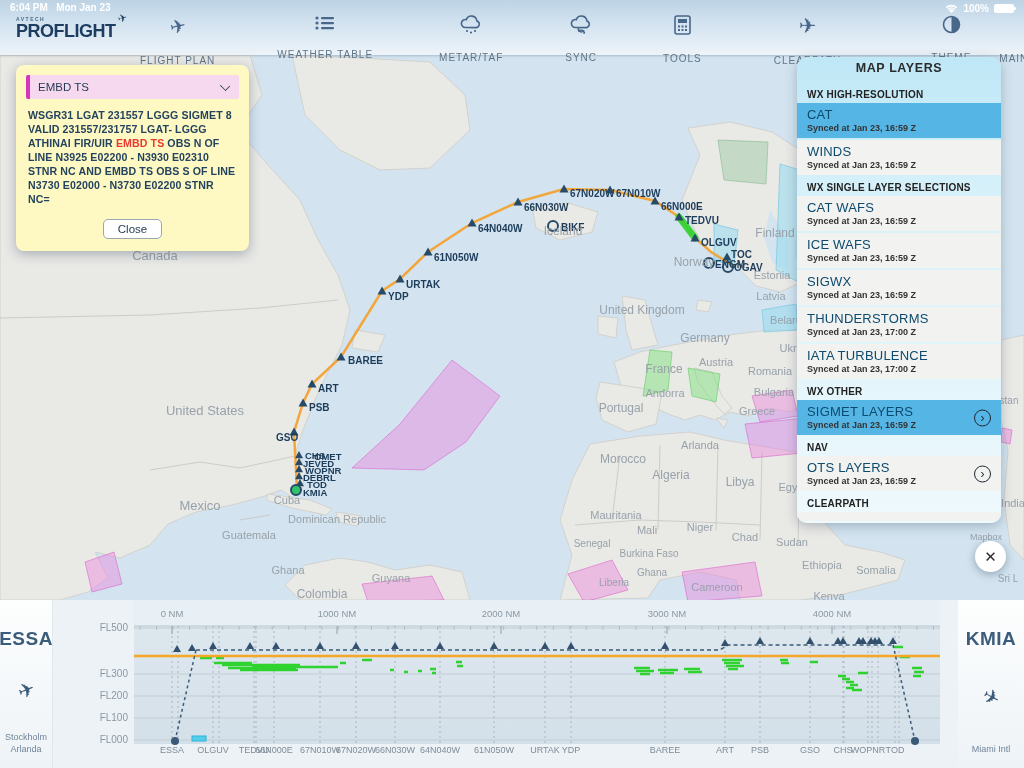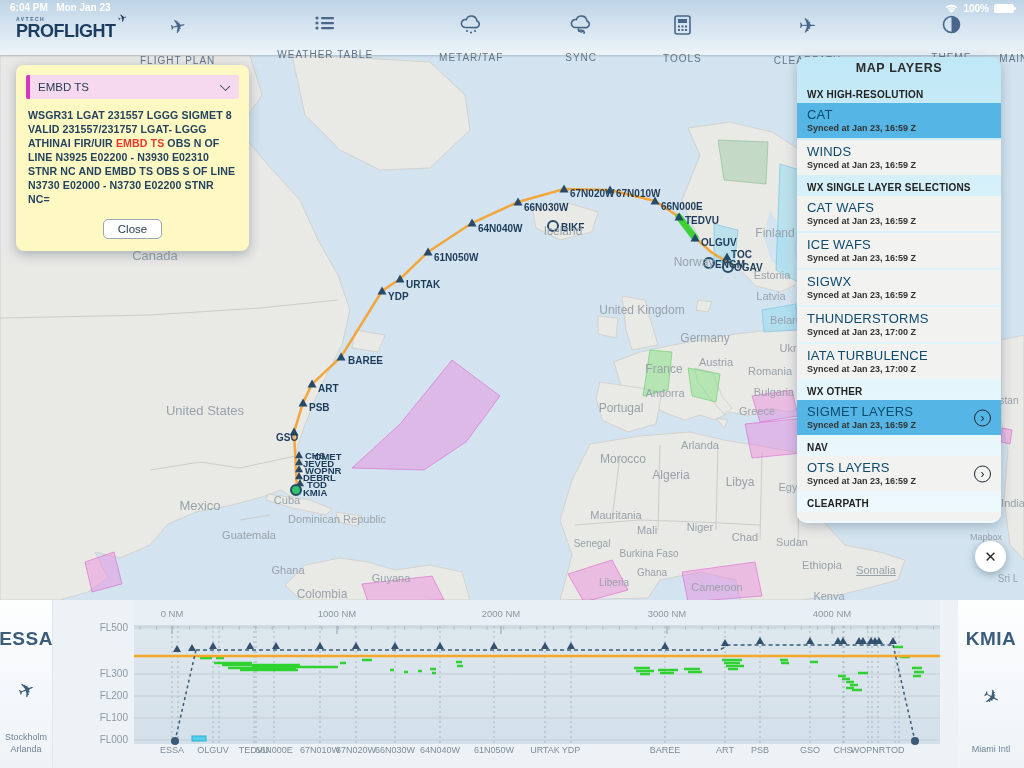--- a/index.html
+++ b/index.html
@@ -330,21 +330,21 @@
         <div class="clabel" style="left: 647px; top: 530px; font-size: 11px;">Mali</div>
         <div class="clabel" style="left: 700px; top: 527px; font-size: 11px; text-align: right;">Niger</div>
         <div class="clabel" style="left: 745px; top: 537px; font-size: 11px;">Chad</div>
         <div class="clabel" style="left: 792px; top: 542px; font-size: 11px;">Sudan</div>
         <div class="clabel" style="left: 592px; top: 543px; font-size: 10px;">Senegal</div>
         <div class="clabel" style="left: 649px; top: 553px; font-size: 10px;">Burkina Faso</div>
         <div class="clabel" style="left: 652px; top: 572px; font-size: 10px;">Ghana</div>
         <div class="clabel" style="left: 614px; top: 582px; font-size: 10px;">Liberia</div>
         <div class="clabel" style="left: 717px; top: 587px; font-size: 11px;">Cameroon</div>
         <div class="clabel" style="left: 822px; top: 565px; font-size: 11px;">Ethiopia</div>
-        <div class="clabel" style="left: 876px; top: 570px; font-size: 11px; text-decoration: underline;">Somalia</div>
+        <div class="clabel" style="left: 876px; top: 570px; font-size: 11px;">Somalia</div>
         <div class="clabel" style="left: 829px; top: 596px; font-size: 11px;">Kenya</div>
         <div class="clabel" style="left: 1013px; top: 503px; font-size: 11px;">India</div>
         <div class="clabel" style="left: 1008px; top: 578px; font-size: 10px;">Sri L</div>
         <div class="clabel" style="left: 1009px; top: 400px; font-size: 10px;">stan</div>
       </div>
   </div>
   <div class="compass" id="compass">
       <i style="transform: rotate(0deg);"></i>
       <i style="transform: rotate(30deg);"></i>
       <i style="transform: rotate(60deg);"></i>

